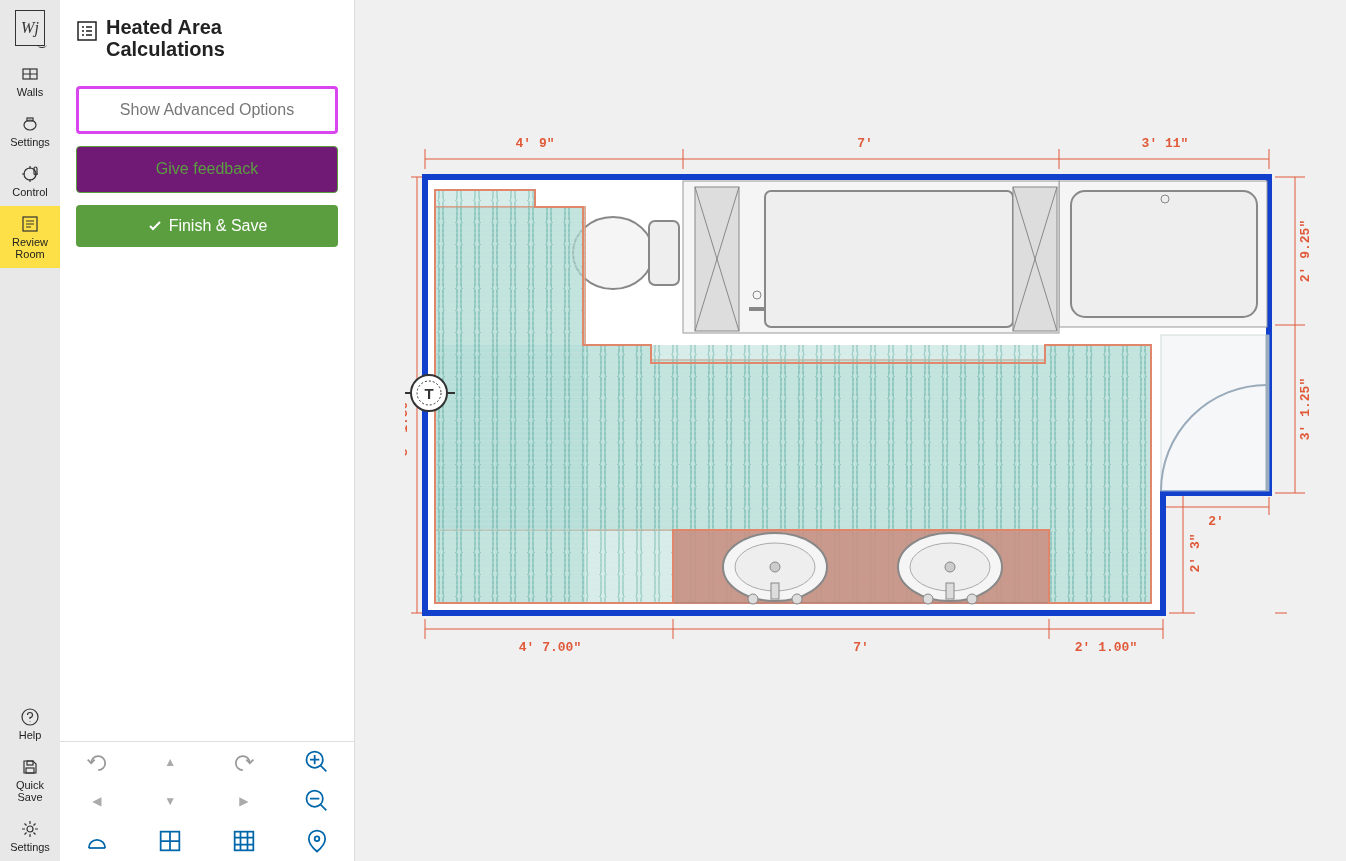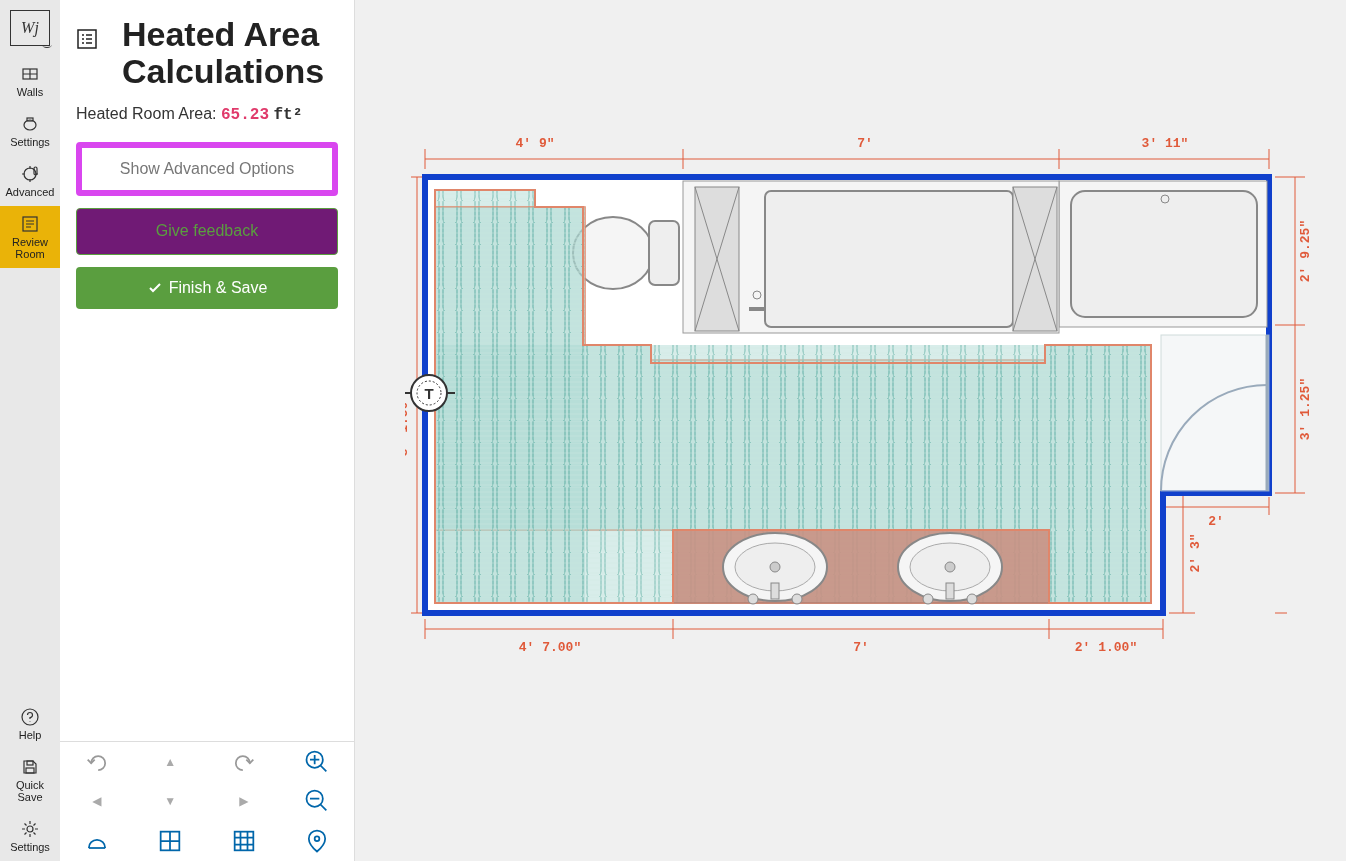--- a/index.html
+++ b/index.html
@@ -1,37 +1,37 @@
 <!DOCTYPE html>
 <html><head>
 <meta charset="utf-8">
 <style>
 * { box-sizing: border-box; margin: 0; padding: 0; }
 body { font-family: -apple-system, BlinkMacSystemFont, "Segoe UI", Arial, sans-serif; background: #e8e8e8; width: 1346px; height: 861px; overflow: hidden; position: relative; }
 
 
 .nav-rail { position: absolute; left: 0; top: 0; width: 60px; height: 861px; background: #e8e8e8; display: flex; flex-direction: column; }
-.logo-box { width: 40px; height: 36px; margin: 10px auto; border: 1.5px solid #333; position: relative; display: flex; align-items: center; justify-content: center; font-style: italic; font-family: serif; font-size: 16px; color: #333; }
+.logo-box { width: 30px; height: 36px; margin: 10px auto; border: 1.5px solid #333; position: relative; display: flex; align-items: center; justify-content: center; font-style: italic; font-family: serif; font-size: 16px; color: #333; }
 .logo-box::after { content: ''; position: absolute; bottom: -3px; right: -3px; width: 10px; height: 6px; border-bottom: 1px solid #333; border-radius: 0 0 50% 50%; }
 .nav-item { display: flex; flex-direction: column; align-items: center; padding: 8px 4px; cursor: pointer; font-size: 11px; color: #222; gap: 2px; }
-.nav-item.selected { background: #eab308; }
+.nav-item.selected { background: #fde047; }
 .nav-icon { width: 20px; height: 20px; display: flex; align-items: center; justify-content: center; }
 .nav-icon svg { stroke: #333; fill: none; stroke-width: 1.2; }
 .nav-spacer { flex: 1; }
 
 
 .sidebar { position: absolute; left: 60px; top: 0; width: 295px; height: 861px; background: #fff; border-right: 1px solid #ddd; padding: 16px; display: flex; flex-direction: column; }
-.sidebar h1 { font-size: 34px; font-weight: 600; color: #222; line-height: 1.1; display: flex; align-items: flex-start; gap: 24px; margin-bottom: 14px; }
+.sidebar h1 { font-size: 20px; font-weight: 600; color: #222; line-height: 1.1; display: flex; align-items: flex-start; gap: 8px; margin-bottom: 14px; }
 .title-icon { width: 22px; height: 22px; flex-shrink: 0; margin-top: 4px; }
 .title-icon svg { stroke: #222; fill: none; stroke-width: 1.5; }
 .stat-row { font-size: 16px; color: #333; margin-bottom: 6px; }
 .stat-row .val { font-family: "Courier New", monospace; font-weight: bold; color: #e03a6b; }
 .stat-row .unit { font-family: "Courier New", monospace; font-weight: bold; color: #333; }
 .btn { width: 100%; padding: 12px; font-size: 16px; border-radius: 4px; cursor: pointer; margin-top: 12px; text-align: center; }
-.btn-outline { background: #fff; border: 6px solid #d946ef; color: #777; }
+.btn-outline { background: #fff; border: 3px solid #d946ef; color: #777; }
 .btn-outline-green { background: #701a75; border: 1px solid #5a9e3f; color: #5a9e3f; line-height: 1.3; }
 .btn-solid-green { background: #5a9e3f; border: none; color: #fff; display: flex; align-items: center; justify-content: center; gap: 6px; }
 
 
 .canvas { position: absolute; left: 355px; top: 0; right: 0; bottom: 0; background: #f0f0f0; }
 .plan-wrap { position: absolute; left: 50px; top: 135px; }
 
 
 .plan-svg { display: block; }
 
@@ -73,21 +73,21 @@
   </div>
 
   <div class="nav-item">
     <span class="nav-icon">
       <svg viewBox="0 0 20 20">
           <circle cx="10" cy="10" r="6"></circle>
           <path d="M10 2v3 M10 15v3 M2 10h3 M15 10h3"></path>
           <rect x="14" y="3" width="3" height="8" rx="1.5"></rect>
         </svg>
     </span>
-    <span>Advanced</span>
+    <span>Control</span>
   </div>
 
   <div class="nav-item selected">
     <span class="nav-icon">
       <svg viewBox="0 0 20 20">
           <rect x="3" y="3" width="14" height="14"></rect>
           <path d="M6 7h8 M6 10h8 M6 13h5"></path>
         </svg>
     </span>
     <span style="text-align:center;line-height:1.1">Review Room</span>
@@ -131,25 +131,20 @@
   <h1>
     <span class="title-icon">
       <svg viewBox="0 0 22 22">
           <rect x="2" y="2" width="18" height="18"></rect>
           <path d="M6 7h2 M10 7h6 M6 11h2 M10 11h6 M6 15h2 M10 15h6"></path>
         </svg>
     </span>
     <span>Heated Area Calculations</span>
   </h1>
 
-  <div class="stat-row">
-    <span>Heated Room Area:</span>
-    <span class="val">65.23</span>
-    <span class="unit">ft²</span>
-  </div>
 
 
   <button class="btn btn-outline">Show Advanced Options</button>
 
   <button class="btn btn-outline-green">
     <div>Give feedback</div>
   </button>
 
   <button class="btn btn-solid-green">
     <svg width="16" height="16" viewBox="0 0 16 16" style="stroke:#fff;fill:none;stroke-width:2">

